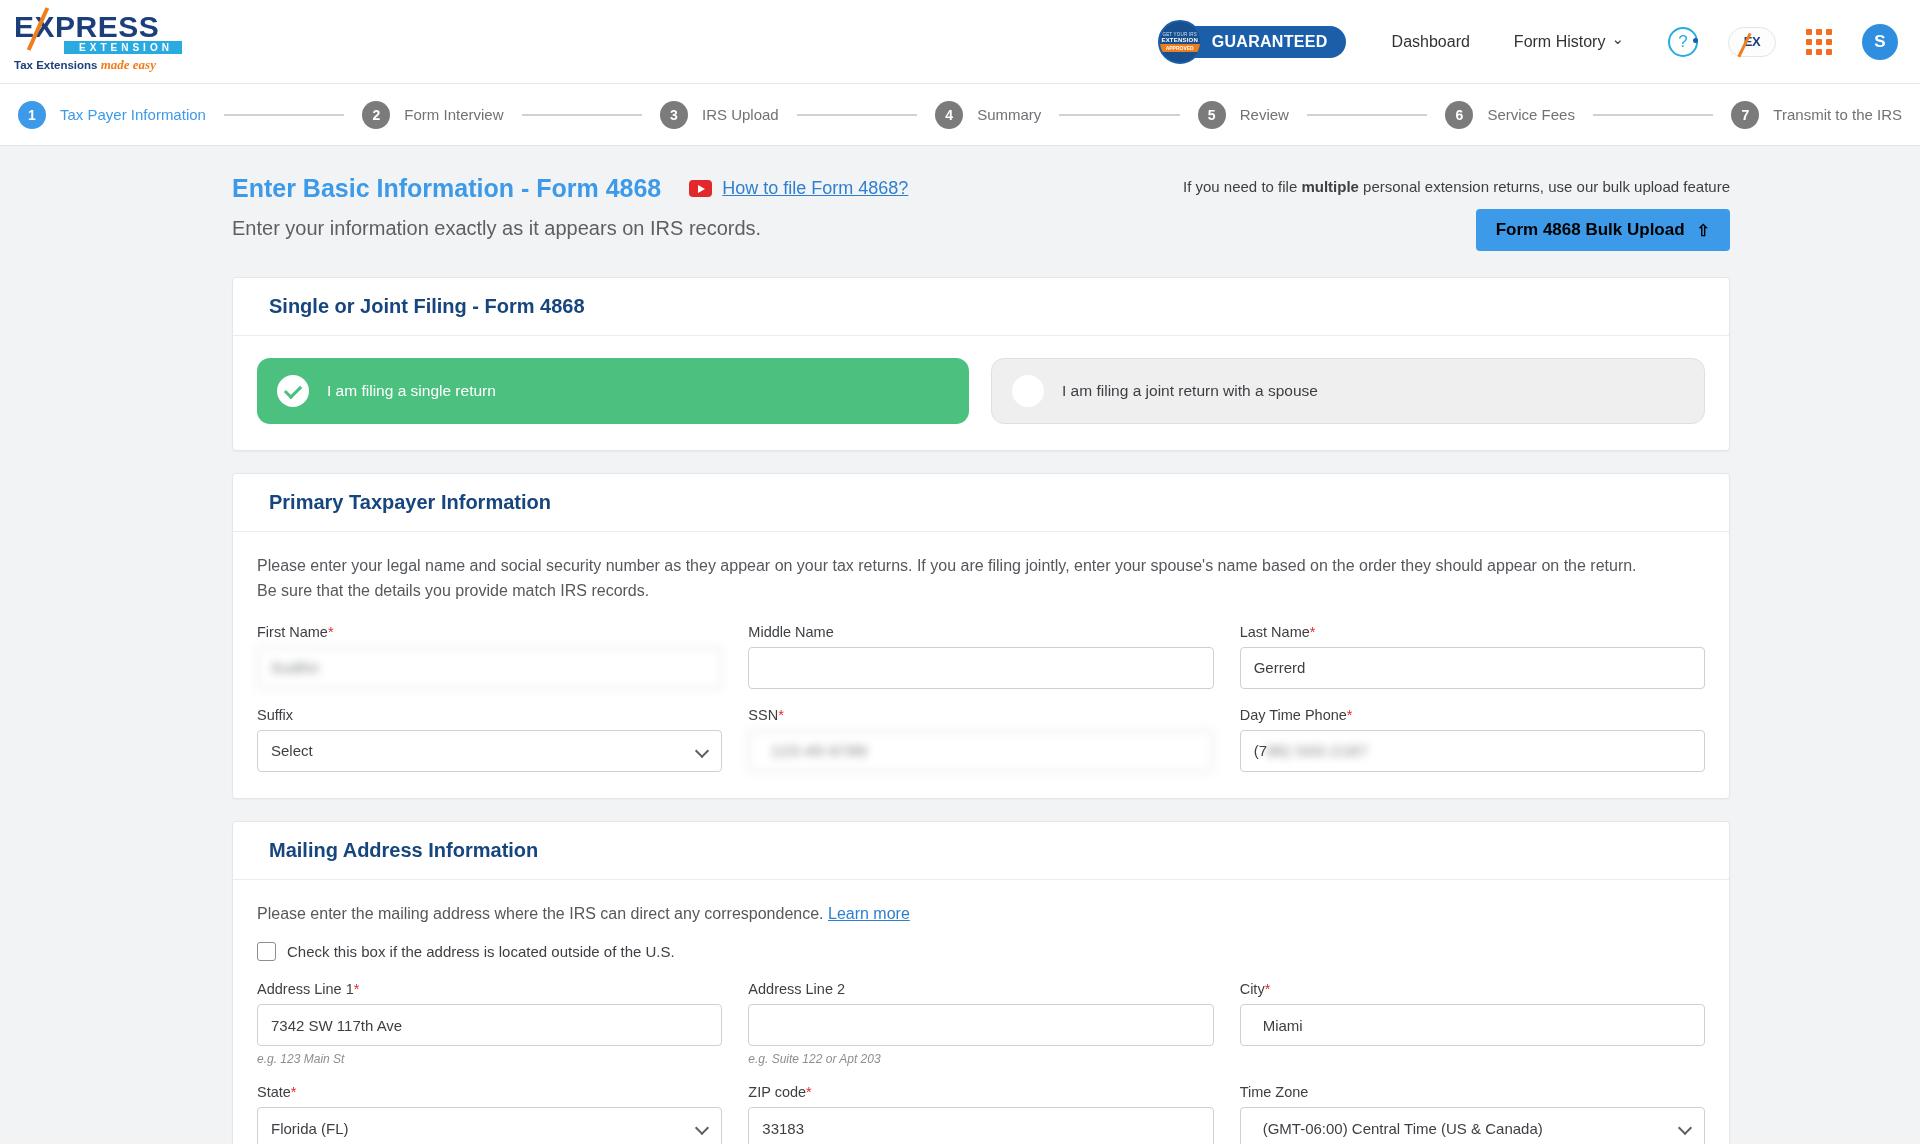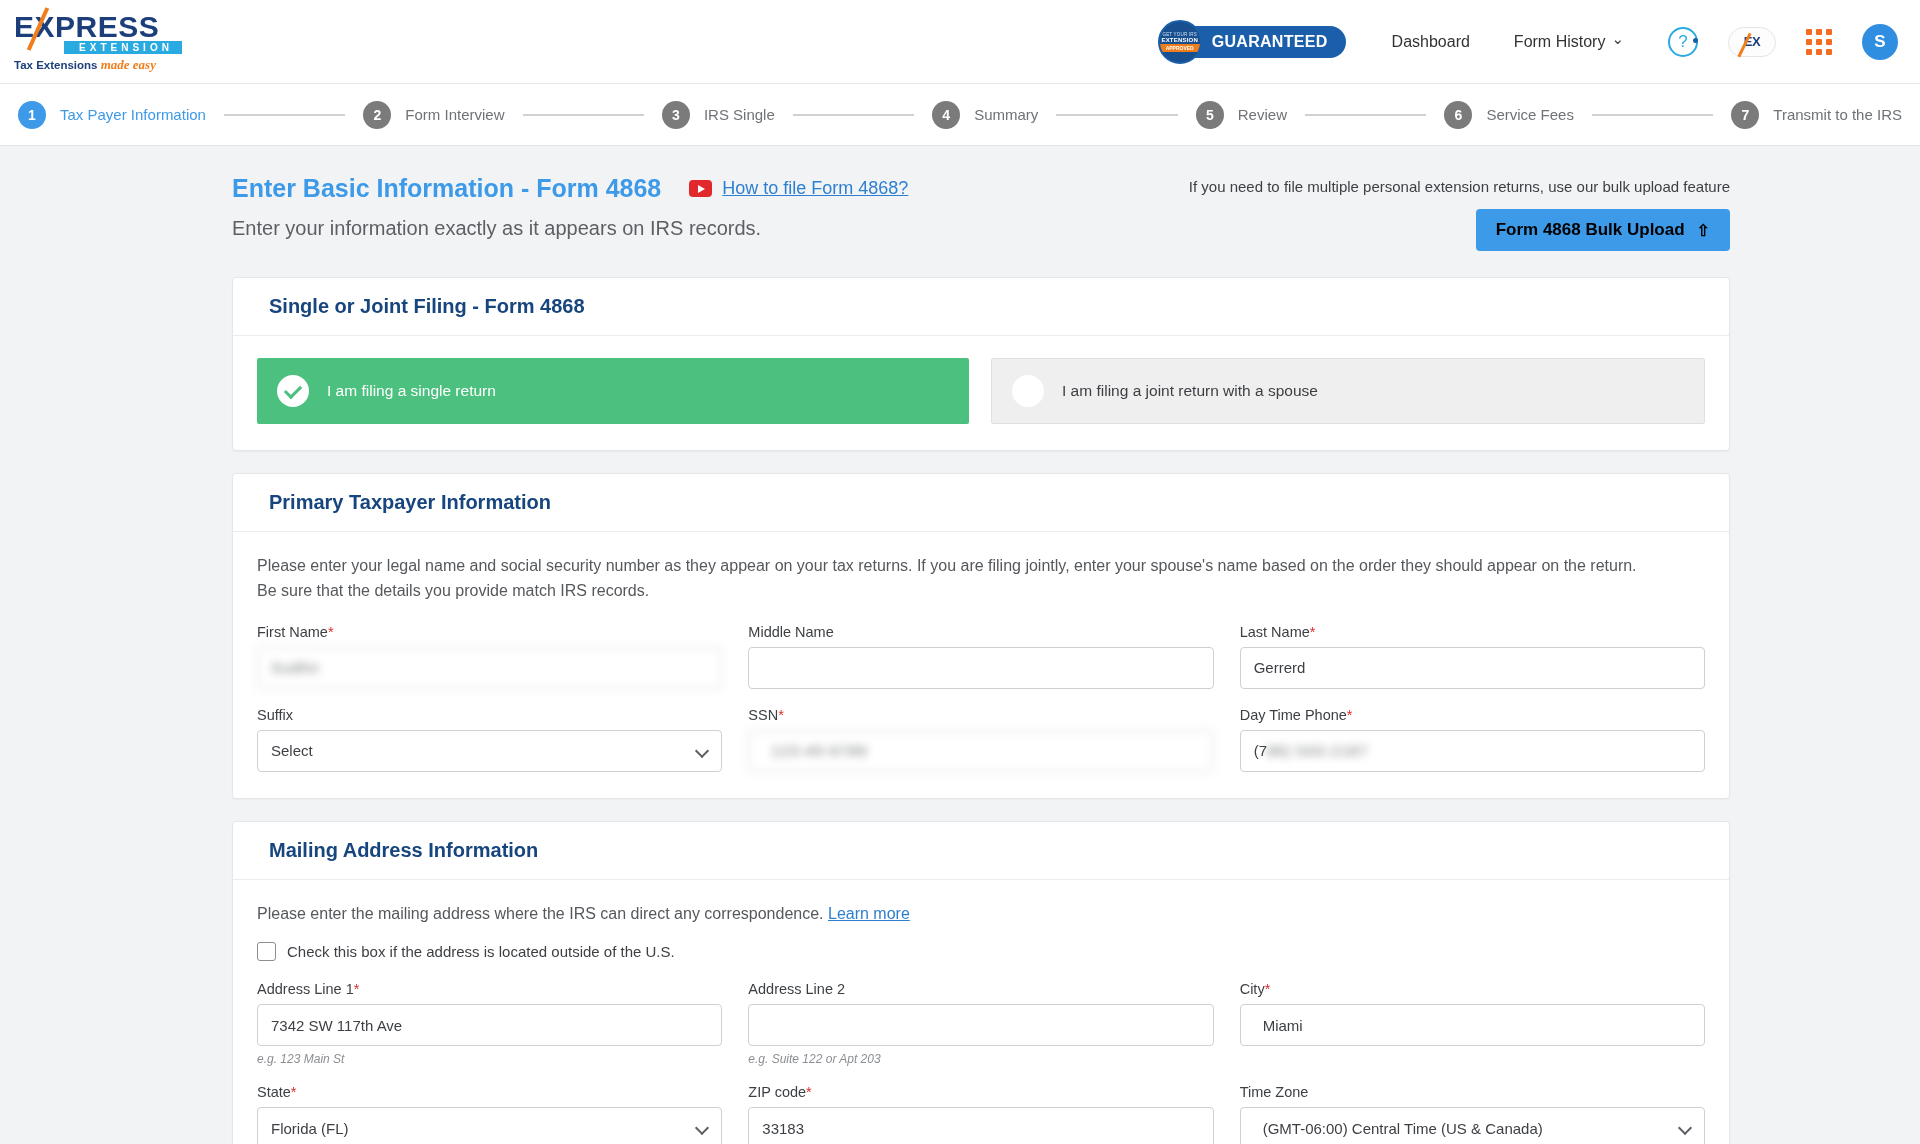--- a/index.html
+++ b/index.html
@@ -193,21 +193,21 @@
     margin-left: 2px;
   }
   .howto-link {
     font-size: 18px; color: #2d7fd1;
     text-decoration: underline; cursor: pointer;
   }
   .page-sub { font-size: 20px; color: #5c5f63; margin-top: 14px; }
 
   .page-head-right { text-align: right; padding-top: 4px; }
   .bulk-note { font-size: 15px; color: #3c3f43; }
-  .bulk-note b { font-weight: 400; }
+  .bulk-note b { font-weight: 700; }
   .bulk-btn {
     margin-top: 14px;
     display: inline-flex; align-items: center; gap: 12px;
     background: #3d9ae8; color: #000000;
     font-size: 17px; font-weight: 700;
     border: none; border-radius: 4px;
     padding: 11px 20px;
     cursor: pointer;
   }
   .bulk-btn .up-arrow { font-size: 16px; }
@@ -225,21 +225,21 @@
     padding: 17px 24px;
     border-bottom: 1px solid #eaecee;
   }
   .card-title { font-size: 20px; font-weight: 700; color: #17457e; margin-left: 12px; }
   .card-body { padding: 22px 24px 26px 24px; }
 
   .choice-row { display: flex; gap: 22px; }
   .choice {
     flex: 1;
     display: flex; align-items: center; gap: 18px;
-    border-radius: 2px;
+    border-radius: 13px;
     padding: 16px 20px;
     cursor: pointer;
     min-height: 58px;
   }
   .choice.selected { background: #4cc17f; }
   .choice.unselected { background: #efefef; border: 1px solid #e0e0e0; }
   .choice-radio {
     width: 32px; height: 32px; border-radius: 50%;
     background: #fff; flex: none;
     display: flex; align-items: center; justify-content: center;
@@ -379,21 +379,21 @@
   <div class="step-line"></div>
 
   <div class="step">
     <div class="step-circle">2</div>
     <div class="step-label">Form Interview</div>
   </div>
   <div class="step-line"></div>
 
   <div class="step">
     <div class="step-circle">3</div>
-    <div class="step-label">IRS Single</div>
+    <div class="step-label">IRS Upload</div>
   </div>
   <div class="step-line"></div>
 
   <div class="step">
     <div class="step-circle">4</div>
     <div class="step-label">Summary</div>
   </div>
   <div class="step-line"></div>
 
   <div class="step">

